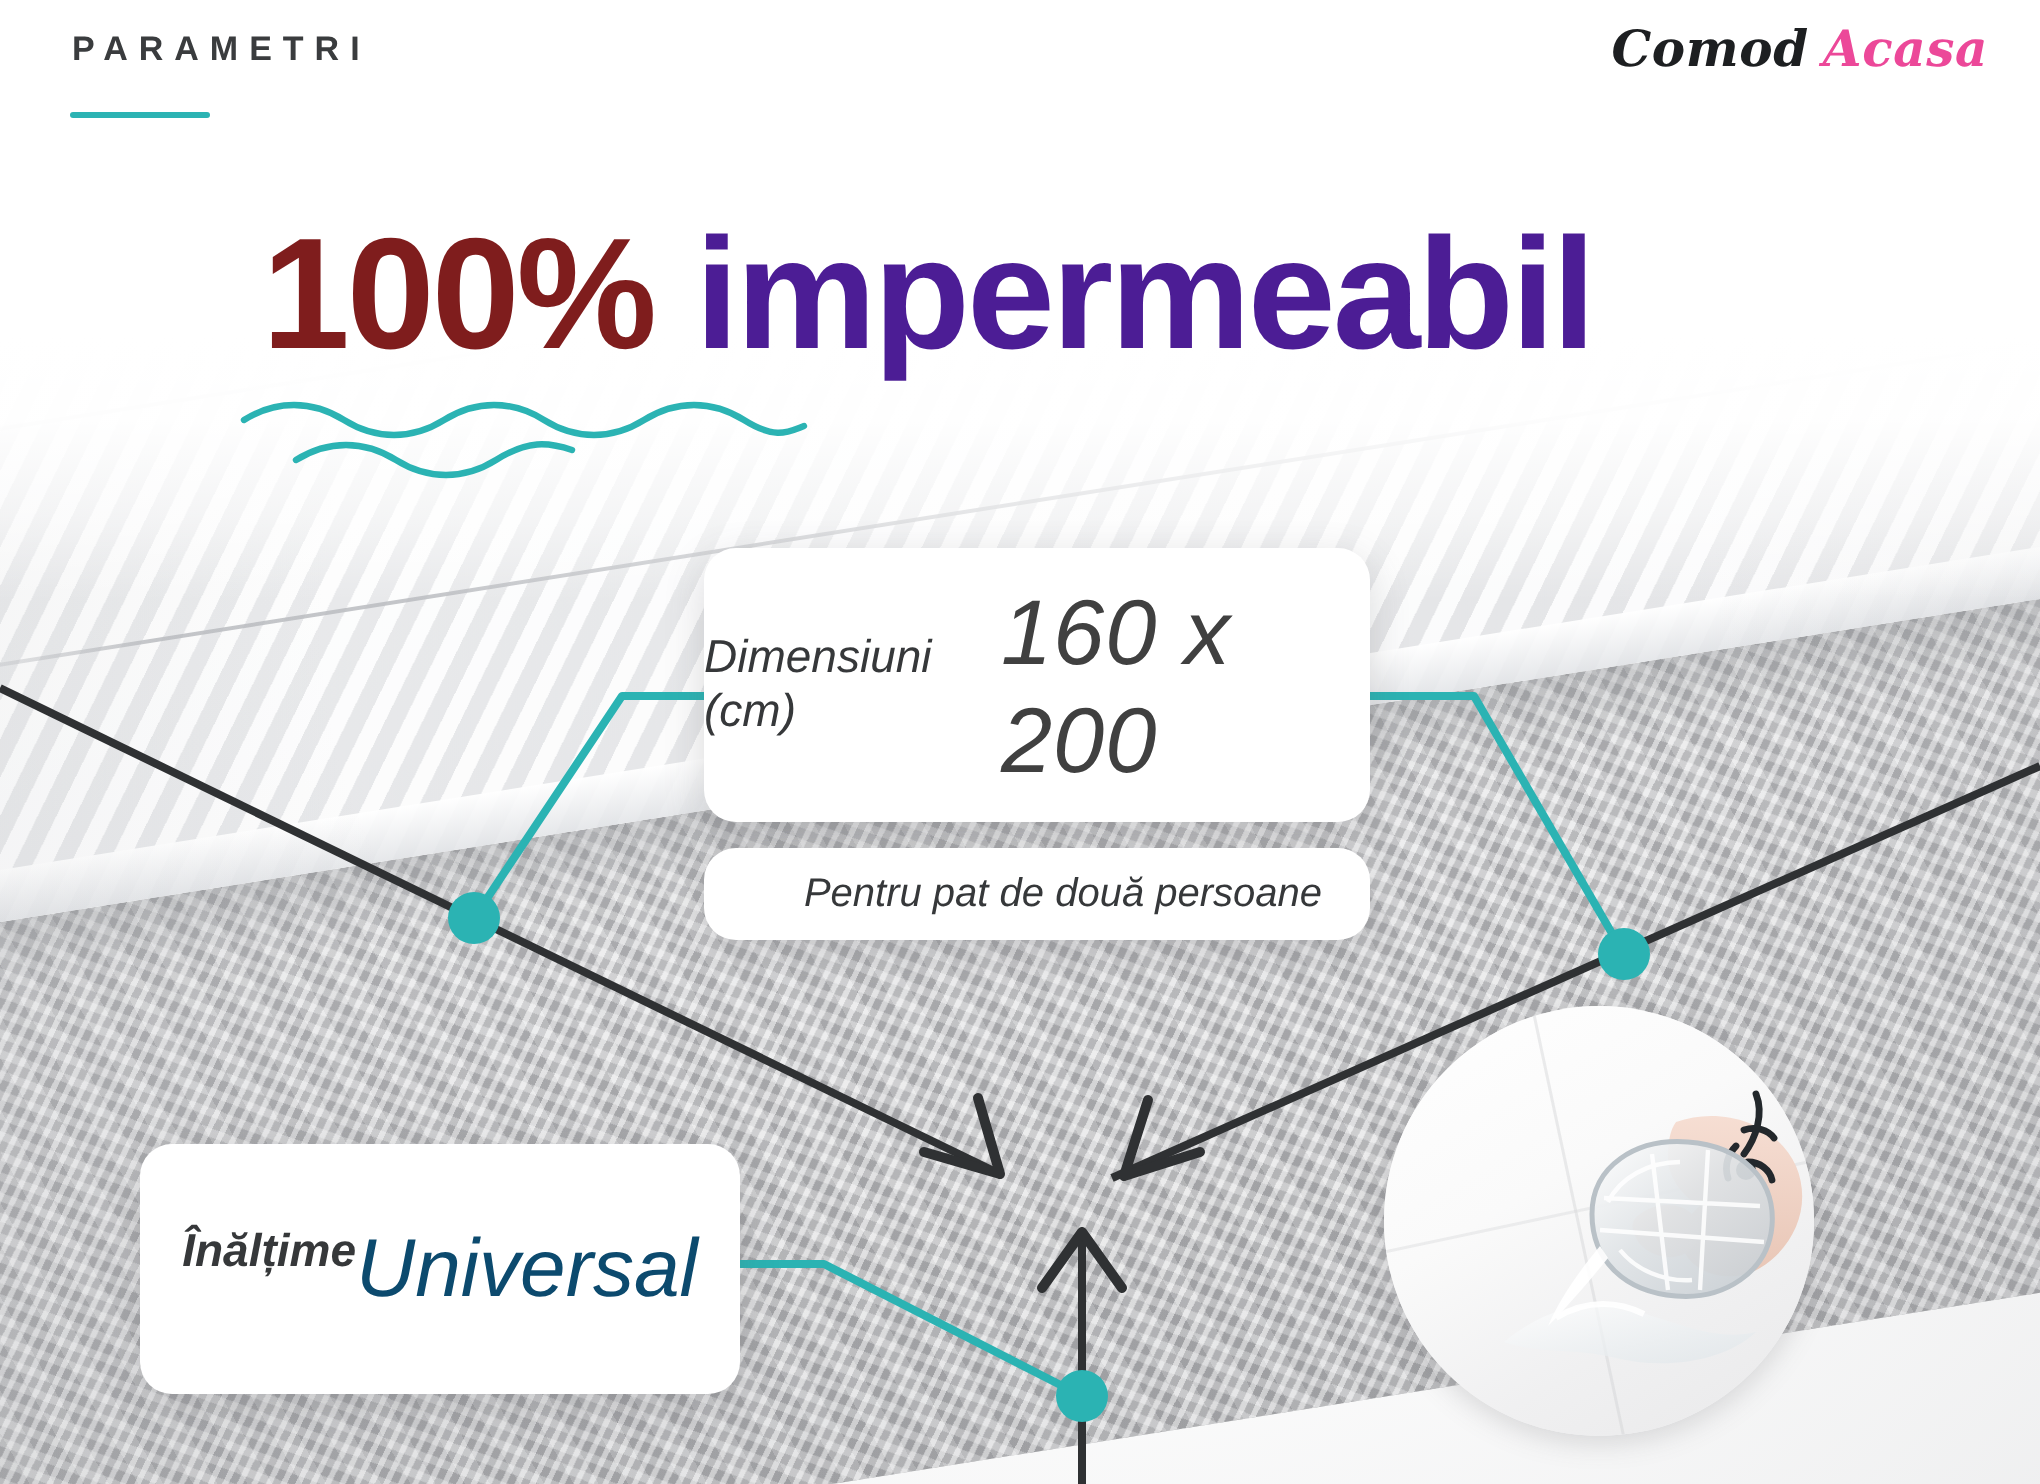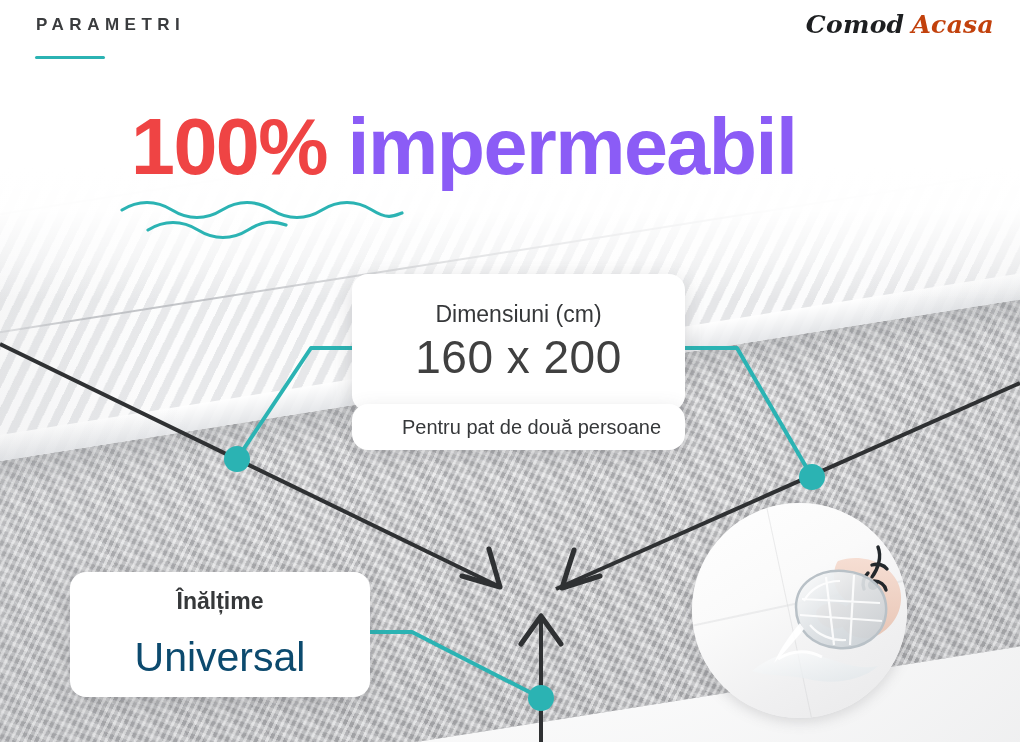--- a/index.html
+++ b/index.html
@@ -59,44 +59,44 @@
     position:absolute; left:36px; top:15px;
     font-size:17px; font-weight:700; letter-spacing:5.5px; color:#3a3c3e;
   }
   .hdr-rule { position:absolute; left:35px; top:56px; width:70px; height:3px; background:#2bb3b3; border-radius:2px; }
   .brand {
     position:absolute; right:26px; top:10px;
     font-family:"DejaVu Serif", serif; font-style:italic; font-size:25px; font-weight:700;
     letter-spacing:.3px; white-space:nowrap;
   }
   .brand .b1 { color:#1d1f21;margin-top:39px; }
-  .brand .b2 { color:#c2410c; margin-left:7px; }
+  .brand .b2 { color:#ec4899; margin-left:7px; }
 
   
   .headline {
     position:absolute; left:131px; top:107px;
     font-size:79px; font-weight:700; letter-spacing:-1.5px; line-height:1; white-space:nowrap;
   }
-  .headline .h-dark { color:#ef4444; }
-  .headline .h-teal { color:#8b5cf6; }
+  .headline .h-dark { color:#7f1d1d; }
+  .headline .h-teal { color:#4c1d95; }
   .waves { position:absolute; left:118px; top:196px; }
 
   
   .overlay { position:absolute; left:0; top:0; width:1020px; height:742px; }
 
   
   .card {
     position:absolute; background:#fff; border-radius:16px;
     box-shadow:0 6px 20px rgba(90,92,96,.20);
-    display:flex; flex-direction:column; align-items:center; justify-content:center;
+    display:flex; flex-direction:row; align-items:center; justify-content:center;font-style:italic;
   }
   .card-dim { left:352px; top:274px; width:333px; height:137px; }
   .card-dim .lbl { font-size:23px; color:#36383a; font-weight:400; margin-bottom:2px; }
   .card-dim .val { font-size:46px; color:#404040; font-weight:400; letter-spacing:.5px; }
-  .card-sub { left:352px; top:404px; width:333px; height:46px;padding-left:26px; }
+  .card-sub { left:352px; top:424px; width:333px; height:46px;padding-left:26px; }
   .card-sub .txt { font-size:20px; color:#36383a; }
   .card-h { left:70px; top:572px; width:300px; height:125px; }
   .card-h .lbl { font-size:23px; color:#36383a; font-weight:700; margin-bottom:19px; }
   .card-h .val { font-size:41px; color:#0c4a6e; font-weight:400; }
 
   
   .water-circle {
     position:absolute; left:692px; top:503px; width:215px; height:215px;
     border-radius:50%; overflow:hidden; background:#f2f2f3;
     box-shadow:0 3px 14px rgba(90,92,96,.22);

